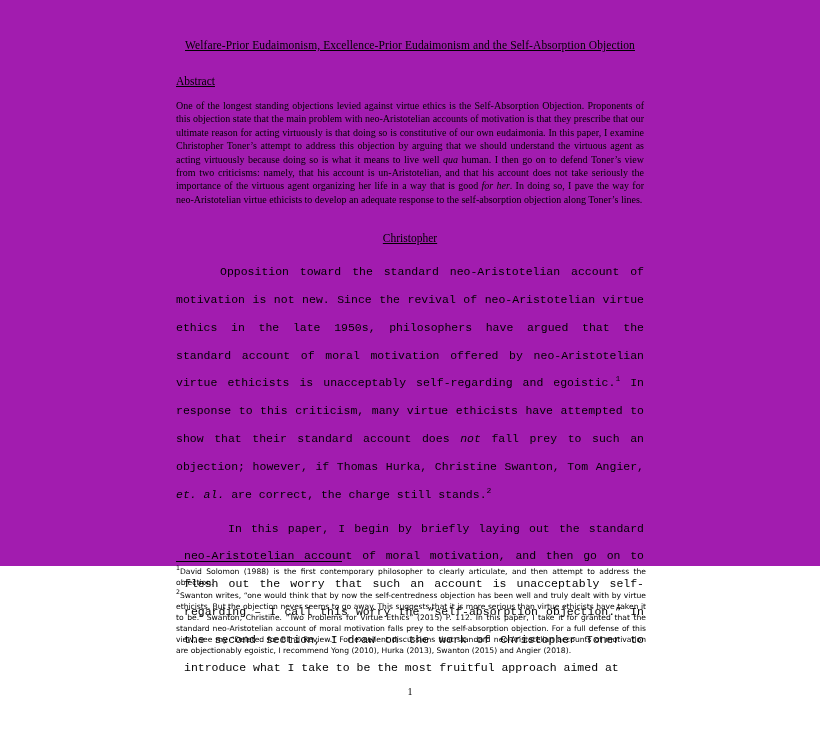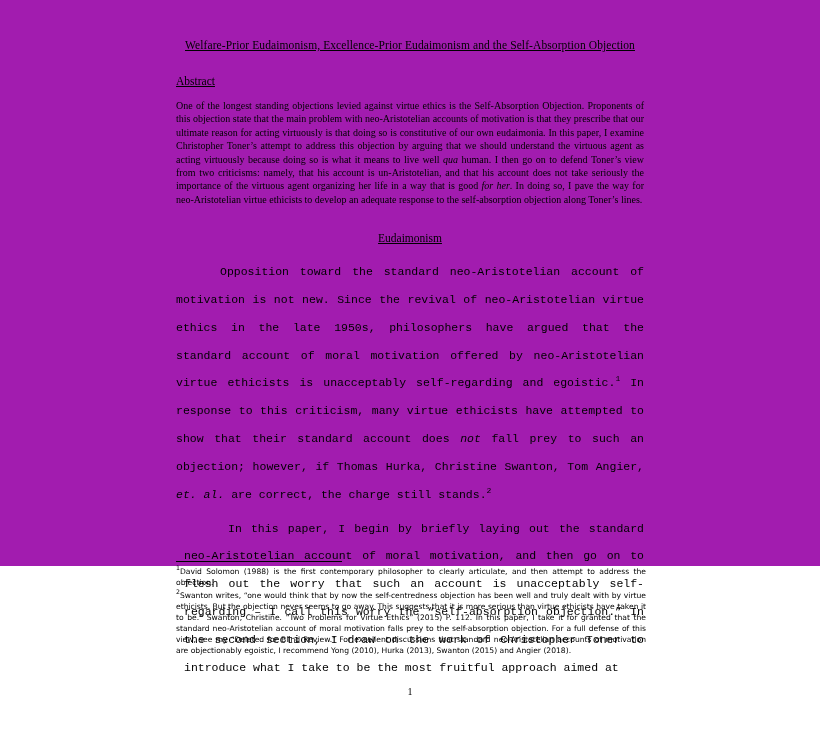--- a/index.html
+++ b/index.html
@@ -105,21 +105,21 @@
 <div class="page">
 
   <div class="doc-title">Welfare-Prior Eudaimonism, Excellence-Prior Eudaimonism and the Self-Absorption Objection</div>
 
   <div class="section-heading-left">Abstract</div>
 
   <div class="abstract-body">
     <span>One of the longest standing objections levied against virtue ethics is the Self-Absorption Objection. Proponents of this objection state that the main problem with neo-Aristotelian accounts of motivation is that they prescribe that our ultimate reason for acting virtuously is that doing so is constitutive of our own eudaimonia. In this paper, I examine Christopher Toner’s attempt to address this objection by arguing that we should understand the virtuous agent as acting virtuously because doing so is what it means to live well </span><em>qua</em><span> human. I then go on to defend Toner’s view from two criticisms: namely, that his account is un-Aristotelian, and that his account does not take seriously the importance of the virtuous agent organizing her life in a way that is good </span><em>for her</em><span>. In doing so, I pave the way for neo-Aristotelian virtue ethicists to develop an adequate response to the self-absorption objection along Toner’s lines.</span>
   </div>
 
-  <div class="section-heading-center">Eudaimonism</div>
+  <div class="section-heading-center">Christopher</div>
 
   <div class="intro-para">
     <span>Opposition toward the standard neo-Aristotelian account of motivation is not new. Since the revival of neo-Aristotelian virtue ethics in the late 1950s, philosophers have argued that the standard account of moral motivation offered by neo-Aristotelian virtue ethicists is unacceptably self-regarding and egoistic.</span><sup>1</sup><span> In response to this criticism, many virtue ethicists have attempted to show that their standard account does </span><em>not</em><span> fall prey to such an objection; however, if Thomas Hurka, Christine Swanton, Tom Angier, </span><em>et. al.</em><span> are correct, the charge still stands.</span><sup>2</sup>
   </div>
 
   <div class="intro-para p2">In this paper, I begin by briefly laying out the standard neo-Aristotelian account of moral motivation, and then go on to flesh out the worry that such an account is unacceptably self-regarding – I call this worry the “self-absorption objection.” In the second section, I draw on the work of Christopher Toner to introduce what I take to be the most fruitful approach aimed at</div>
 
   <div class="footnote-rule"></div>
 
   <div class="footnotes">

